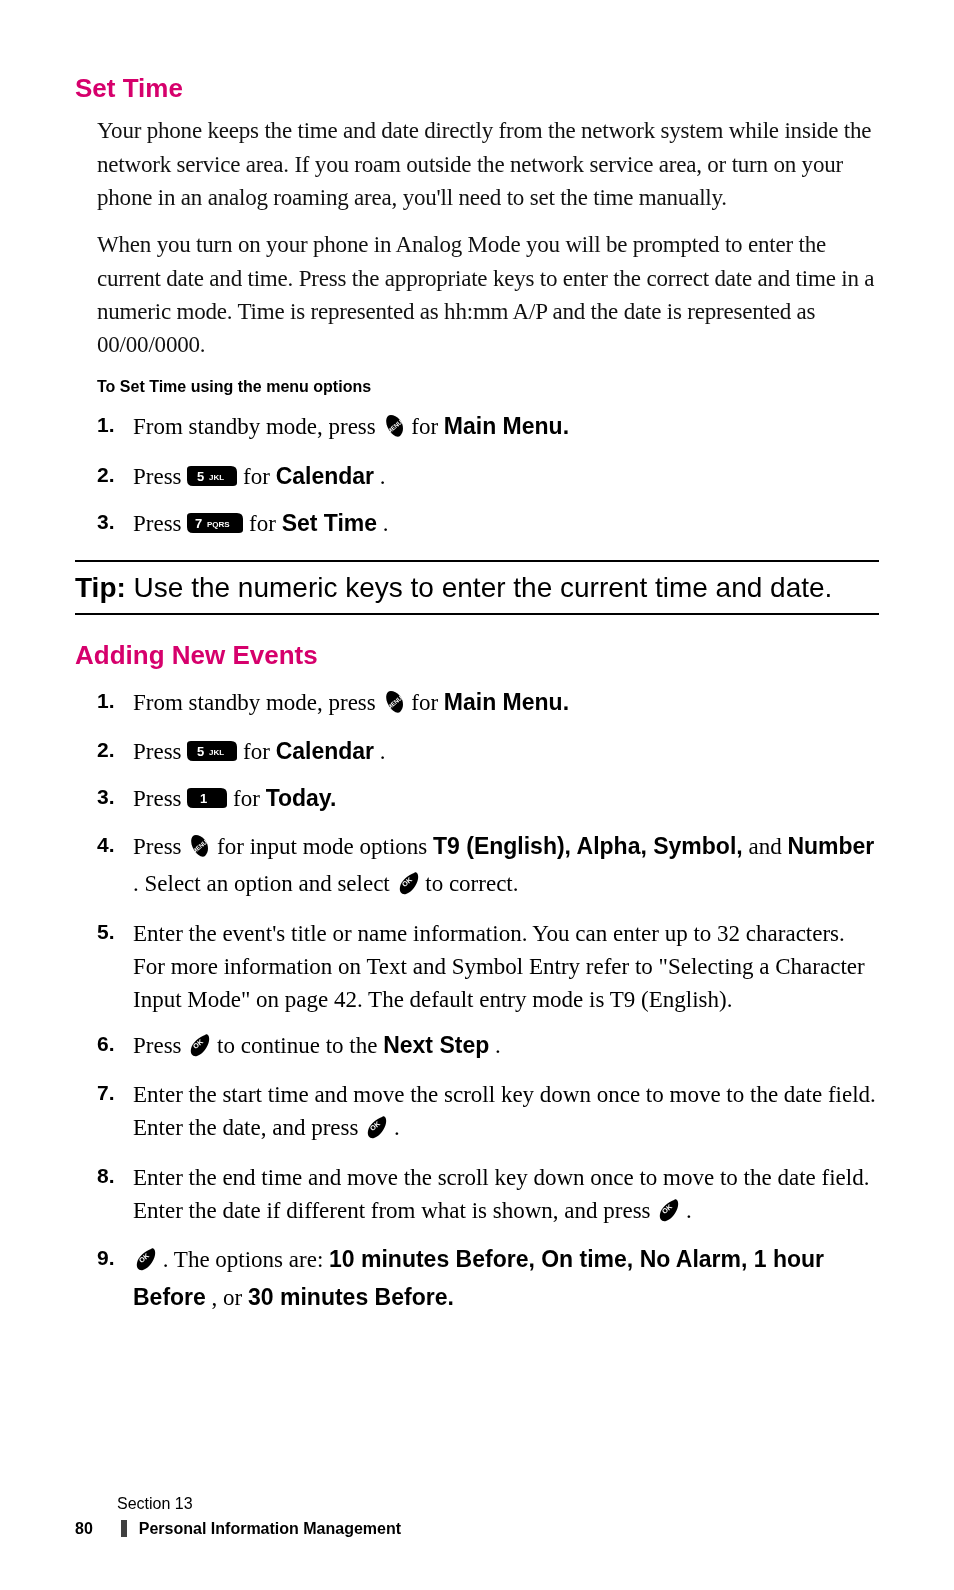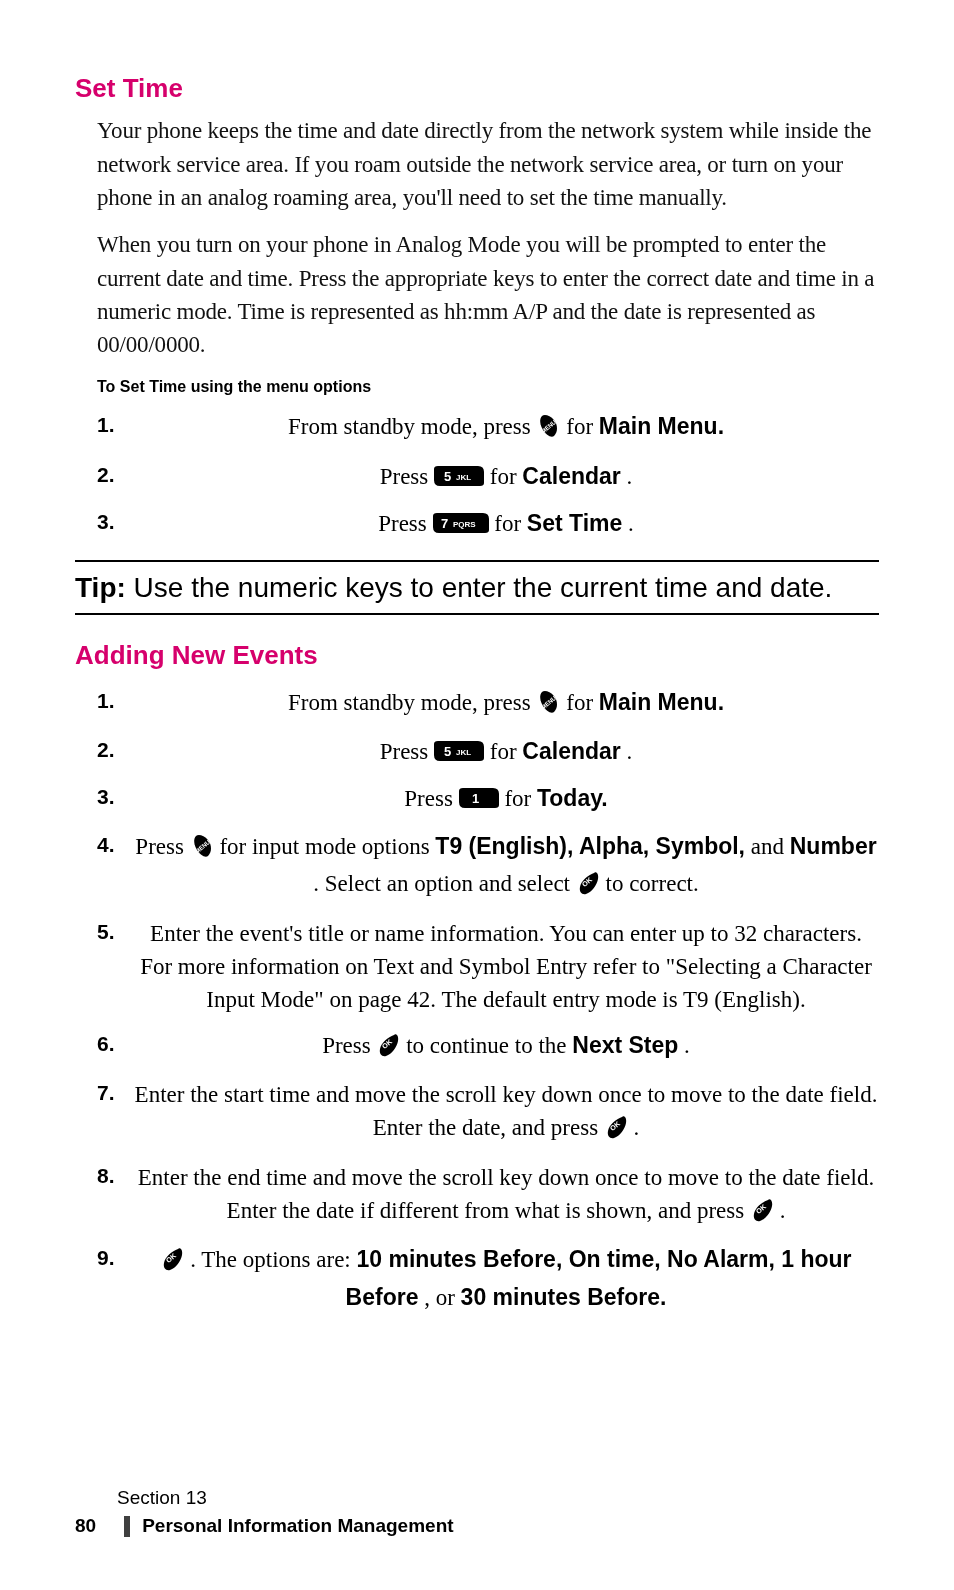--- a/index.html
+++ b/index.html
@@ -39,21 +39,20 @@
     padding-left: 36px;
     counter-reset: stepc;
     list-style: none;
   }
   ol.steps > li {
     counter-increment: stepc;
     position: relative;
     margin: 12px 0;
     line-height: 1.45;
     font-family: Georgia, 'Times New Roman', serif;
-    text-align: center;
   }
   ol.steps > li::before {
     content: counter(stepc) ".";
     position: absolute;
     left: -36px;
     top: 0;
     font-family: Arial, Helvetica, sans-serif;
     font-weight: bold;
     font-size: 21px;
   }
@@ -84,21 +83,21 @@
     font-family: Arial, Helvetica, sans-serif;
     font-size: 28px;
     margin: 6px 0;
   }
   .tip .tip-label { font-weight: bold; }
   .footer {
     position: absolute;
     left: 75px;
     bottom: 50px;
     font-family: Arial, Helvetica, sans-serif;
-    font-size: 19px;
+    font-size: 16px;
   }
   .footer .section-label { font-weight: normal; padding-left: 42px; display:block;}
   .footer-row {
     display: flex;
     align-items: baseline;
     margin-top: 2px;
   }
   .footer-row .pageno {
     font-weight: bold;
     padding-right: 28px;

